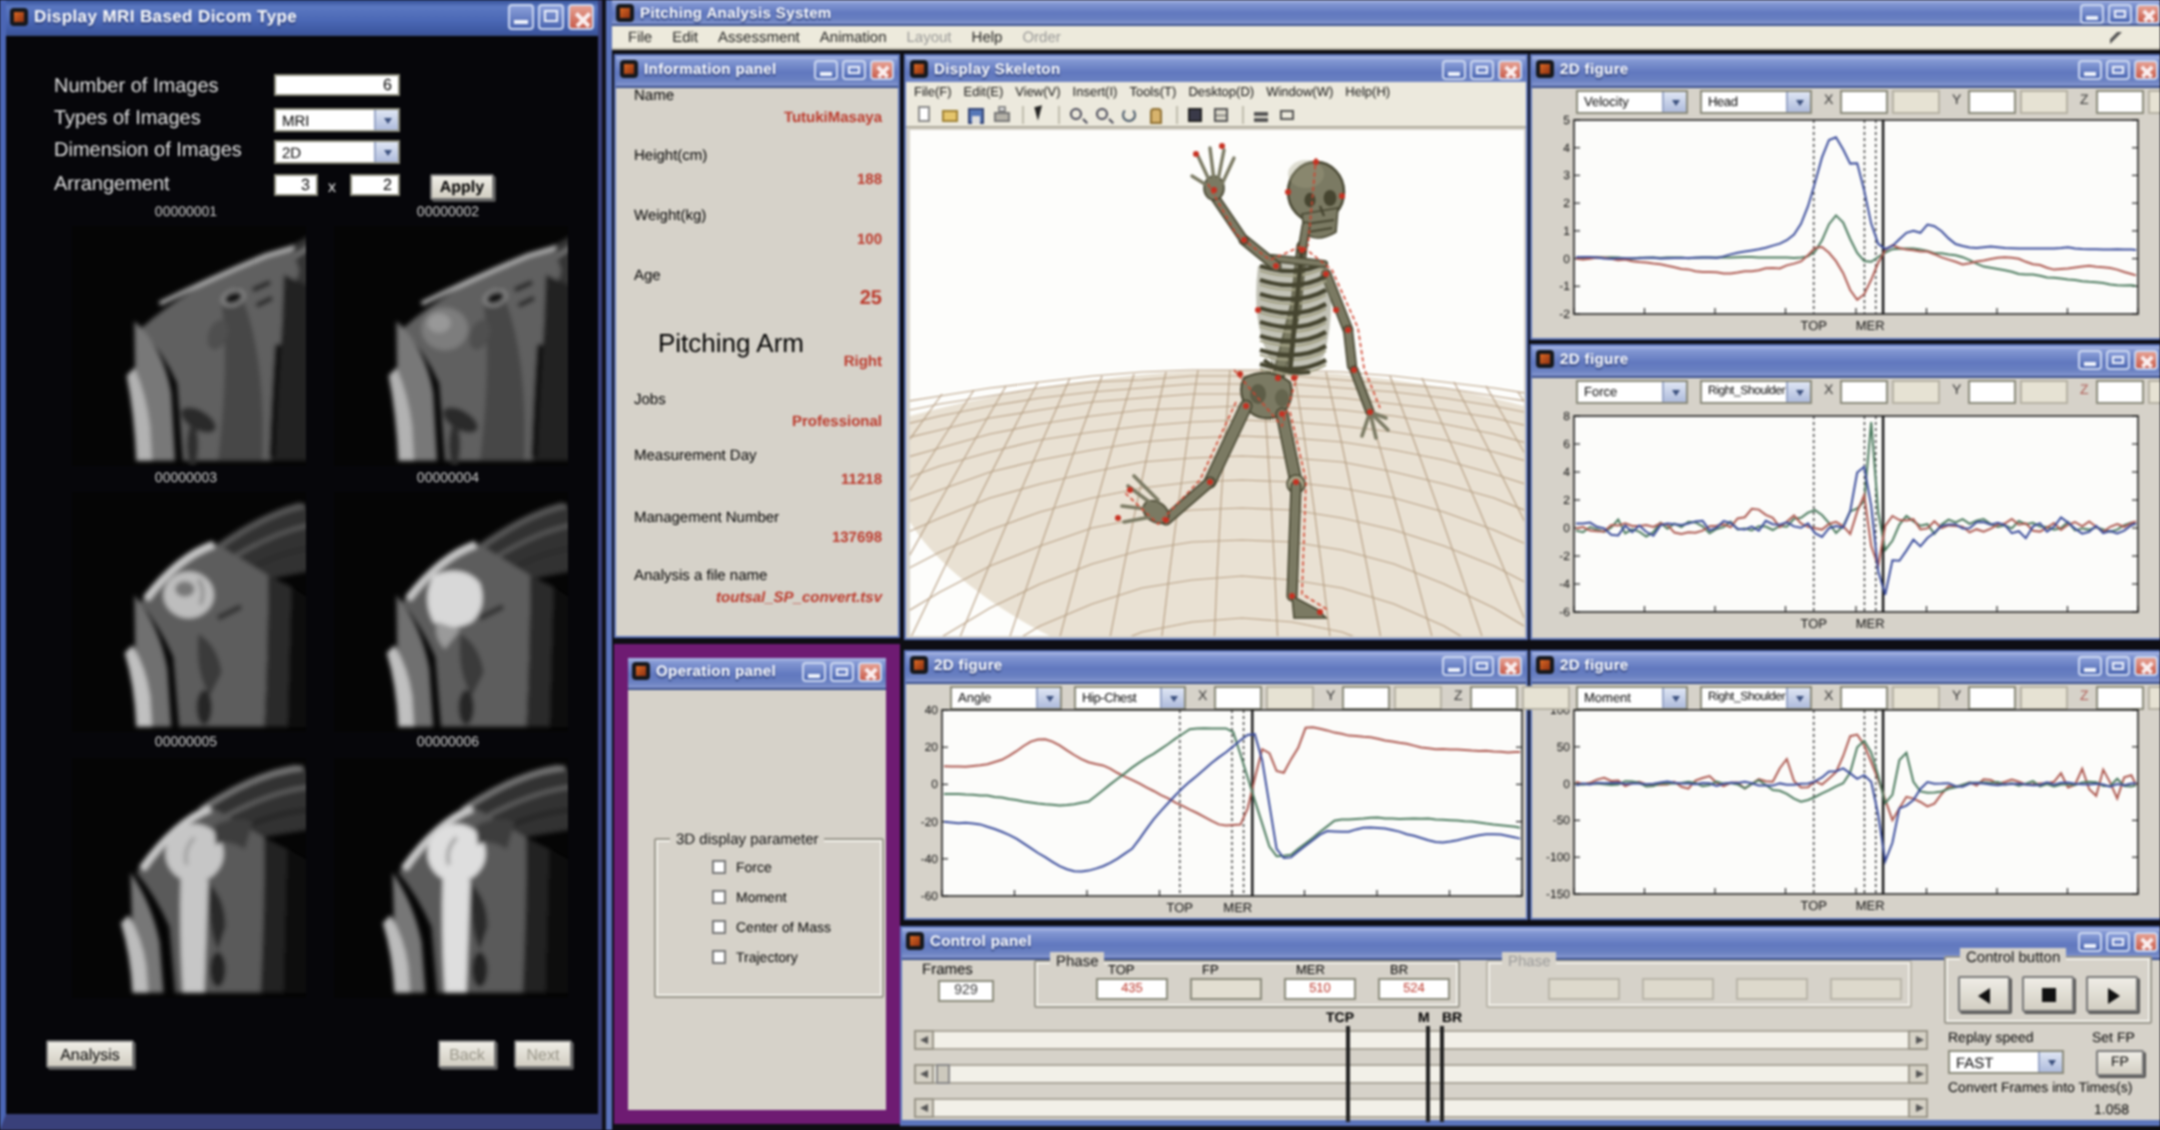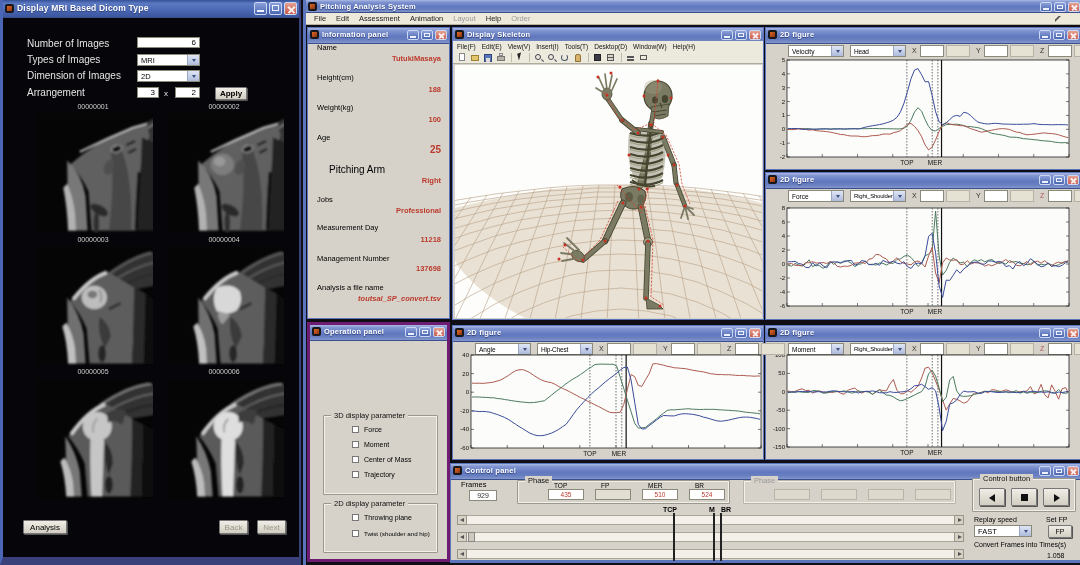--- a/index.html
+++ b/index.html
@@ -268,21 +268,21 @@
       </span>
     </div>
  <div class="ctrl-row" style="left:9px;top:15px;font-size:7.5px;">Name</div>
 <div class="ctrl-row" style="right:8px;top:26px;font-size:7.5px;color:#c0392b;font-weight:bold;">TutukiMasaya</div>
 <div class="ctrl-row" style="left:9px;top:45px;font-size:7.5px;">Height(cm)</div>
 <div class="ctrl-row" style="right:8px;top:57px;font-size:7.5px;color:#c0392b;font-weight:bold;">188</div>
 <div class="ctrl-row" style="left:9px;top:75px;font-size:7.5px;">Weight(kg)</div>
 <div class="ctrl-row" style="right:8px;top:87px;font-size:7.5px;color:#c0392b;font-weight:bold;">100</div>
 <div class="ctrl-row" style="left:9px;top:105px;font-size:7.5px;">Age</div>
 <div class="ctrl-row" style="right:8px;top:116px;font-size:10px;color:#c0392b;font-weight:bold;">25</div>
-<div class="ctrl-row" style="left:9px;top:136px;font-size:10px;padding-left:12px;">Pitching Arm</div>
+<div class="ctrl-row" style="left:9px;top:136px;font-size:13px;padding-left:12px;">Pitching Arm</div>
 <div class="ctrl-row" style="right:8px;top:148px;font-size:7.5px;color:#c0392b;font-weight:bold;">Right</div>
 <div class="ctrl-row" style="left:9px;top:167px;font-size:7.5px;">Jobs</div>
 <div class="ctrl-row" style="right:8px;top:178px;font-size:7.5px;color:#c0392b;font-weight:bold;">Professional</div>
 <div class="ctrl-row" style="left:9px;top:195px;font-size:7.5px;">Measurement Day</div>
 <div class="ctrl-row" style="right:8px;top:207px;font-size:7.5px;color:#c0392b;font-weight:bold;">11218</div>
 <div class="ctrl-row" style="left:9px;top:226px;font-size:7.5px;">Management Number</div>
 <div class="ctrl-row" style="right:8px;top:236px;font-size:7.5px;color:#c0392b;font-weight:bold;">137698</div>
 <div class="ctrl-row" style="left:9px;top:255px;font-size:7.5px;">Analysis a file name</div>
 <div class="ctrl-row" style="right:8px;top:266px;font-size:7.5px;color:#c0392b;font-weight:bold;font-style:italic;">toutsal_SP_convert.tsv</div>
 
@@ -789,21 +789,21 @@
 <line x1="168.8" y1="29" x2="168.8" y2="122" stroke="#333" stroke-width="0.7" stroke-dasharray="1.5,1.5"></line>
 <line x1="173.15" y1="29" x2="173.15" y2="122" stroke="#111" stroke-width="1.2"></line>
 <text x="136.89999999999998" y="130" font-size="6.5" text-anchor="middle" fill="#111">TOP</text>
 <text x="165.9" y="130" font-size="6.5" text-anchor="middle" fill="#111">MER</text>
 <polyline points="19.0,57.1 22.6,57.3 26.2,57.2 29.8,57.4 33.5,57.0 37.1,56.6 40.7,56.1 44.3,55.0 47.9,53.9 51.5,51.9 55.2,49.6 58.8,47.0 62.4,44.8 66.0,43.8 69.6,43.6 73.2,44.8 76.8,46.7 80.5,49.2 84.1,51.5 87.7,53.6 91.3,55.1 94.9,56.0 98.5,56.7 102.1,58.3 105.8,60.5 109.4,62.3 113.0,63.9 116.6,65.7 120.2,67.7 123.8,69.5 127.5,71.6 131.1,73.2 134.7,75.3 138.3,76.9 141.9,78.8 145.5,80.5 149.1,82.4 152.8,84.4 156.4,86.2 160.0,86.7 163.6,86.5 167.2,86.3 170.8,78.3 174.4,63.3 178.1,48.6 181.7,50.6 185.3,59.5 188.9,60.4 192.5,53.7 196.1,47.9 199.8,37.9 203.4,37.6 207.0,38.4 210.6,39.2 214.2,40.3 217.8,40.9 221.4,41.8 225.1,42.0 228.7,42.4 232.3,42.6 235.9,43.4 239.5,44.2 243.1,44.8 246.7,45.4 250.4,45.9 254.0,46.8 257.6,47.7 261.2,48.1 264.8,48.6 268.4,48.5 272.1,48.8 275.7,48.7 279.3,49.0 282.9,49.3 286.5,49.5 290.1,49.4 293.7,49.8 297.4,49.9 301.0,50.2 304.6,50.0 307.0,50.0" fill="none" stroke="#b05a50" stroke-width="1"></polyline>
 <polyline points="19.0,71.0 22.6,71.0 26.2,71.0 29.8,71.3 33.5,71.4 37.1,71.7 40.7,71.8 44.3,72.5 47.9,72.8 51.5,73.5 55.2,74.0 58.8,74.7 62.4,75.2 66.0,75.7 69.6,76.1 73.2,76.4 76.8,76.7 80.5,76.5 84.1,76.1 87.7,75.4 91.3,74.8 94.9,72.0 98.5,69.1 102.1,66.2 105.8,63.4 109.4,60.7 113.0,57.8 116.6,55.3 120.2,52.9 123.8,50.9 127.5,48.4 131.1,46.0 134.7,43.3 138.3,41.0 141.9,38.6 145.5,38.2 149.1,38.1 152.8,38.2 156.4,38.3 160.0,38.2 163.6,40.0 167.2,51.1 170.8,62.6 174.4,74.2 178.1,85.8 181.7,97.3 185.3,102.1 188.9,101.9 192.5,101.4 196.1,98.4 199.8,95.7 203.4,92.9 207.0,89.9 210.6,87.2 214.2,84.4 217.8,83.8 221.4,83.8 225.1,83.5 228.7,83.3 232.3,82.9 235.9,82.8 239.5,83.2 243.1,83.3 246.7,83.5 250.4,83.4 254.0,83.3 257.6,83.4 261.2,83.3 264.8,83.7 268.4,83.9 272.1,84.1 275.7,84.3 279.3,84.6 282.9,84.8 286.5,85.2 290.1,85.8 293.7,86.3 297.4,86.6 301.0,87.0 304.6,87.4 307.0,87.9" fill="none" stroke="#4a7a5e" stroke-width="1"></polyline>
 <polyline points="19.0,84.9 22.6,85.2 26.2,85.6 29.8,85.4 33.5,85.7 37.1,86.2 40.7,87.4 44.3,88.5 47.9,89.9 51.5,91.4 55.2,93.3 58.8,95.7 62.4,98.1 66.0,100.5 69.6,102.6 73.2,104.9 76.8,107.1 80.5,108.6 84.1,109.6 87.7,109.7 91.3,109.3 94.9,108.3 98.5,107.1 102.1,105.4 105.8,103.3 109.4,100.8 113.0,98.4 116.6,93.7 120.2,88.6 123.8,83.7 127.5,79.4 131.1,75.5 134.7,71.6 138.3,68.0 141.9,64.8 145.5,61.9 149.1,58.7 152.8,55.5 156.4,52.7 160.0,50.1 163.6,47.2 167.2,44.1 170.8,41.5 174.4,41.1 178.1,54.2 181.7,76.3 185.3,98.4 188.9,103.0 192.5,102.7 196.1,99.7 199.8,96.9 203.4,94.1 207.0,91.3 210.6,89.5 214.2,89.7 217.8,89.9 221.4,89.9 225.1,88.7 228.7,87.9 232.3,87.7 235.9,88.0 239.5,88.3 243.1,89.0 246.7,89.8 250.4,91.1 254.0,91.9 257.6,93.0 261.2,94.1 264.8,95.0 268.4,95.2 272.1,94.7 275.7,94.1 279.3,93.2 282.9,92.4 286.5,91.6 290.1,91.1 293.7,91.1 297.4,91.3 301.0,92.0 304.6,92.7 307.0,93.3" fill="none" stroke="#3a4c9e" stroke-width="1"></polyline>
 </svg>
 </div>
 
-<div class="abs gray" id="oppanel" style="left:307px;top:322px;width:143px;height:240px;border:3px solid #701a75;">
+<div class="abs gray" id="oppanel" style="left:307px;top:322px;width:143px;height:240px;border:7px solid #701a75;">
  <div class="tbar">
       <span class="ticon"></span>
       <span class="ttxt">Operation panel</span>
   <span class="tbtns">
         <span class="tb mn">
           <i></i>
         </span>
         <span class="tb mx">
           <i></i>
         </span>
@@ -812,25 +812,20 @@
           <i class="b"></i>
         </span>
       </span>
     </div>
  <div class="gbox" style="left:13px;top:90px;width:115px;height:80px;">
   <span class="glabel">3D display parameter</span>
   <div class="ctrl-row" style="left:28px;top:10px;font-size:7px;"><span style="display:inline-block;width:7px;height:7px;background:#fff;border:1px solid #777;vertical-align:-1px;margin-right:5px;"></span>Force</div>
   <div class="ctrl-row" style="left:28px;top:25px;font-size:7px;"><span style="display:inline-block;width:7px;height:7px;background:#fff;border:1px solid #777;vertical-align:-1px;margin-right:5px;"></span>Moment</div>
   <div class="ctrl-row" style="left:28px;top:40px;font-size:7px;"><span style="display:inline-block;width:7px;height:7px;background:#fff;border:1px solid #777;vertical-align:-1px;margin-right:5px;"></span>Center of Mass</div>
   <div class="ctrl-row" style="left:28px;top:55px;font-size:7px;"><span style="display:inline-block;width:7px;height:7px;background:#fff;border:1px solid #777;vertical-align:-1px;margin-right:5px;"></span>Trajectory</div>
- </div>
- <div class="gbox" style="left:13px;top:178px;width:115px;height:50px;">
-  <span class="glabel">2D display parameter</span>
-  <div class="ctrl-row" style="left:28px;top:10px;font-size:7px;"><span style="display:inline-block;width:7px;height:7px;background:#fff;border:1px solid #777;vertical-align:-1px;margin-right:5px;"></span>Throwing plane</div>
-  <div class="ctrl-row" style="left:28px;top:26px;font-size:7px;"><span style="display:inline-block;width:7px;height:7px;background:#fff;border:1px solid #777;vertical-align:-1px;margin-right:5px;"></span><span style="font-size:6.2px;white-space:nowrap;">Twist (shoulder and hip)</span></div>
  </div>
 </div>
 
 <div class="abs gray" id="ctrlpanel" style="left:450px;top:463px;width:632px;height:100px;border:1px solid #5a74be;border-bottom:3px solid #5a74be;">
  <div class="tbar">
       <span class="ticon"></span>
       <span class="ttxt">Control panel</span>
   <span class="tbtns">
         <span class="tb mn">
           <i></i>

